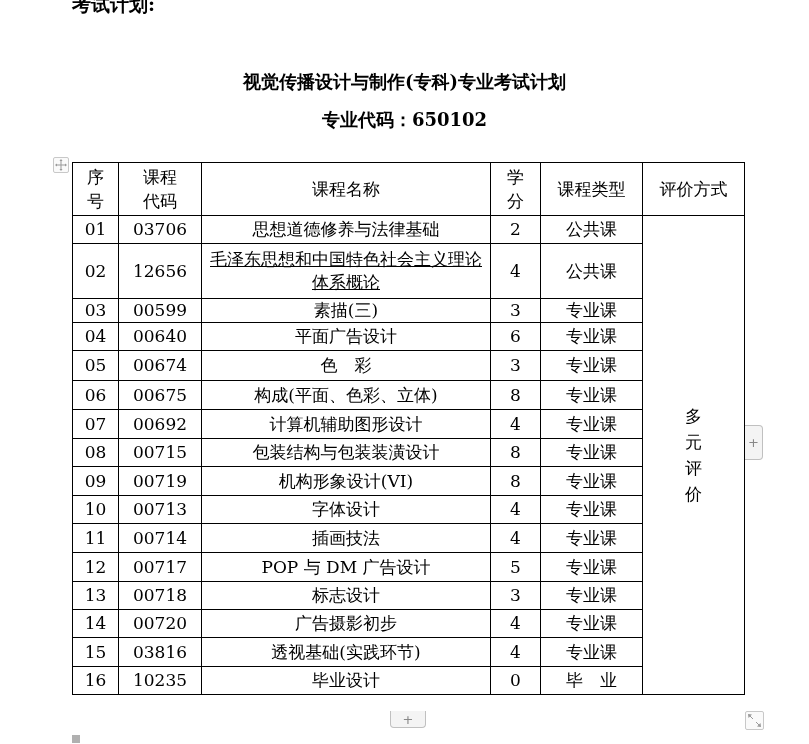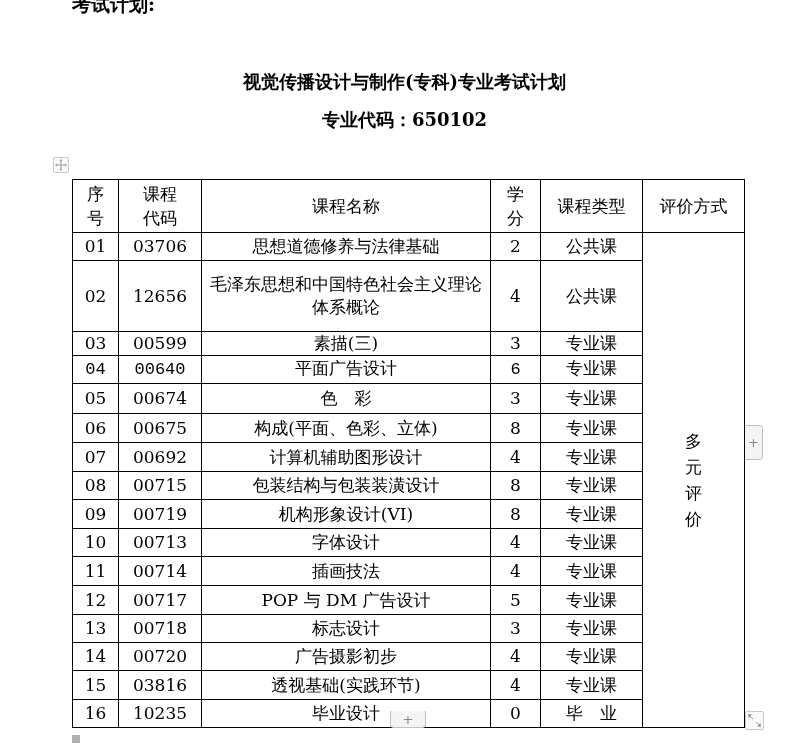--- a/index.html
+++ b/index.html
@@ -54,21 +54,21 @@
       border-radius: 2px;
       background: #fafafa;
       box-sizing: border-box;
       display: flex;
       align-items: center;
       justify-content: center;
     }
     table.plan {
       position: absolute;
       left: 72px;
-      top: 179px;
+      top: 162px;
       border-collapse: collapse;
       table-layout: fixed;
       font-size: 17px;
     }
     table.plan td, table.plan th {
       border: 1.5px solid #000;
       text-align: center;
       vertical-align: middle;
       padding: 0;
       font-weight: normal;
@@ -205,33 +205,33 @@
       <td>2</td>
       <td>公共课</td>
       <td class="eval-cell" rowspan="16">
         <span class="eval-text">多元评价</span>
       </td>
     </tr>
     <tr style="height:52px;">
       <td>02</td>
       <td>12656</td>
       <td class="name-2line">
-          <div style="width:272px;margin:12px auto;">毛泽东思想和中国特色社会主义理论体系概论</div>
+          <div style="width:272px;margin:4px auto;text-decoration:underline;">毛泽东思想和中国特色社会主义理论体系概论</div>
         </td>
       <td>4</td>
       <td>公共课</td>
     </tr>
     <tr style="height:20px;">
       <td>03</td>
       <td>00599</td>
       <td>素描(三)</td>
       <td>3</td>
       <td>专业课</td>
     </tr>
-    <tr style="height:28px;font-family:Liberation Mono, monospace;">
+    <tr style="height:28px;">
       <td>04</td>
       <td>00640</td>
       <td>平面广告设计</td>
       <td>6</td>
       <td>专业课</td>
     </tr>
     <tr style="height:30px;">
       <td>05</td>
       <td>00674</td>
       <td>色　彩</td>

